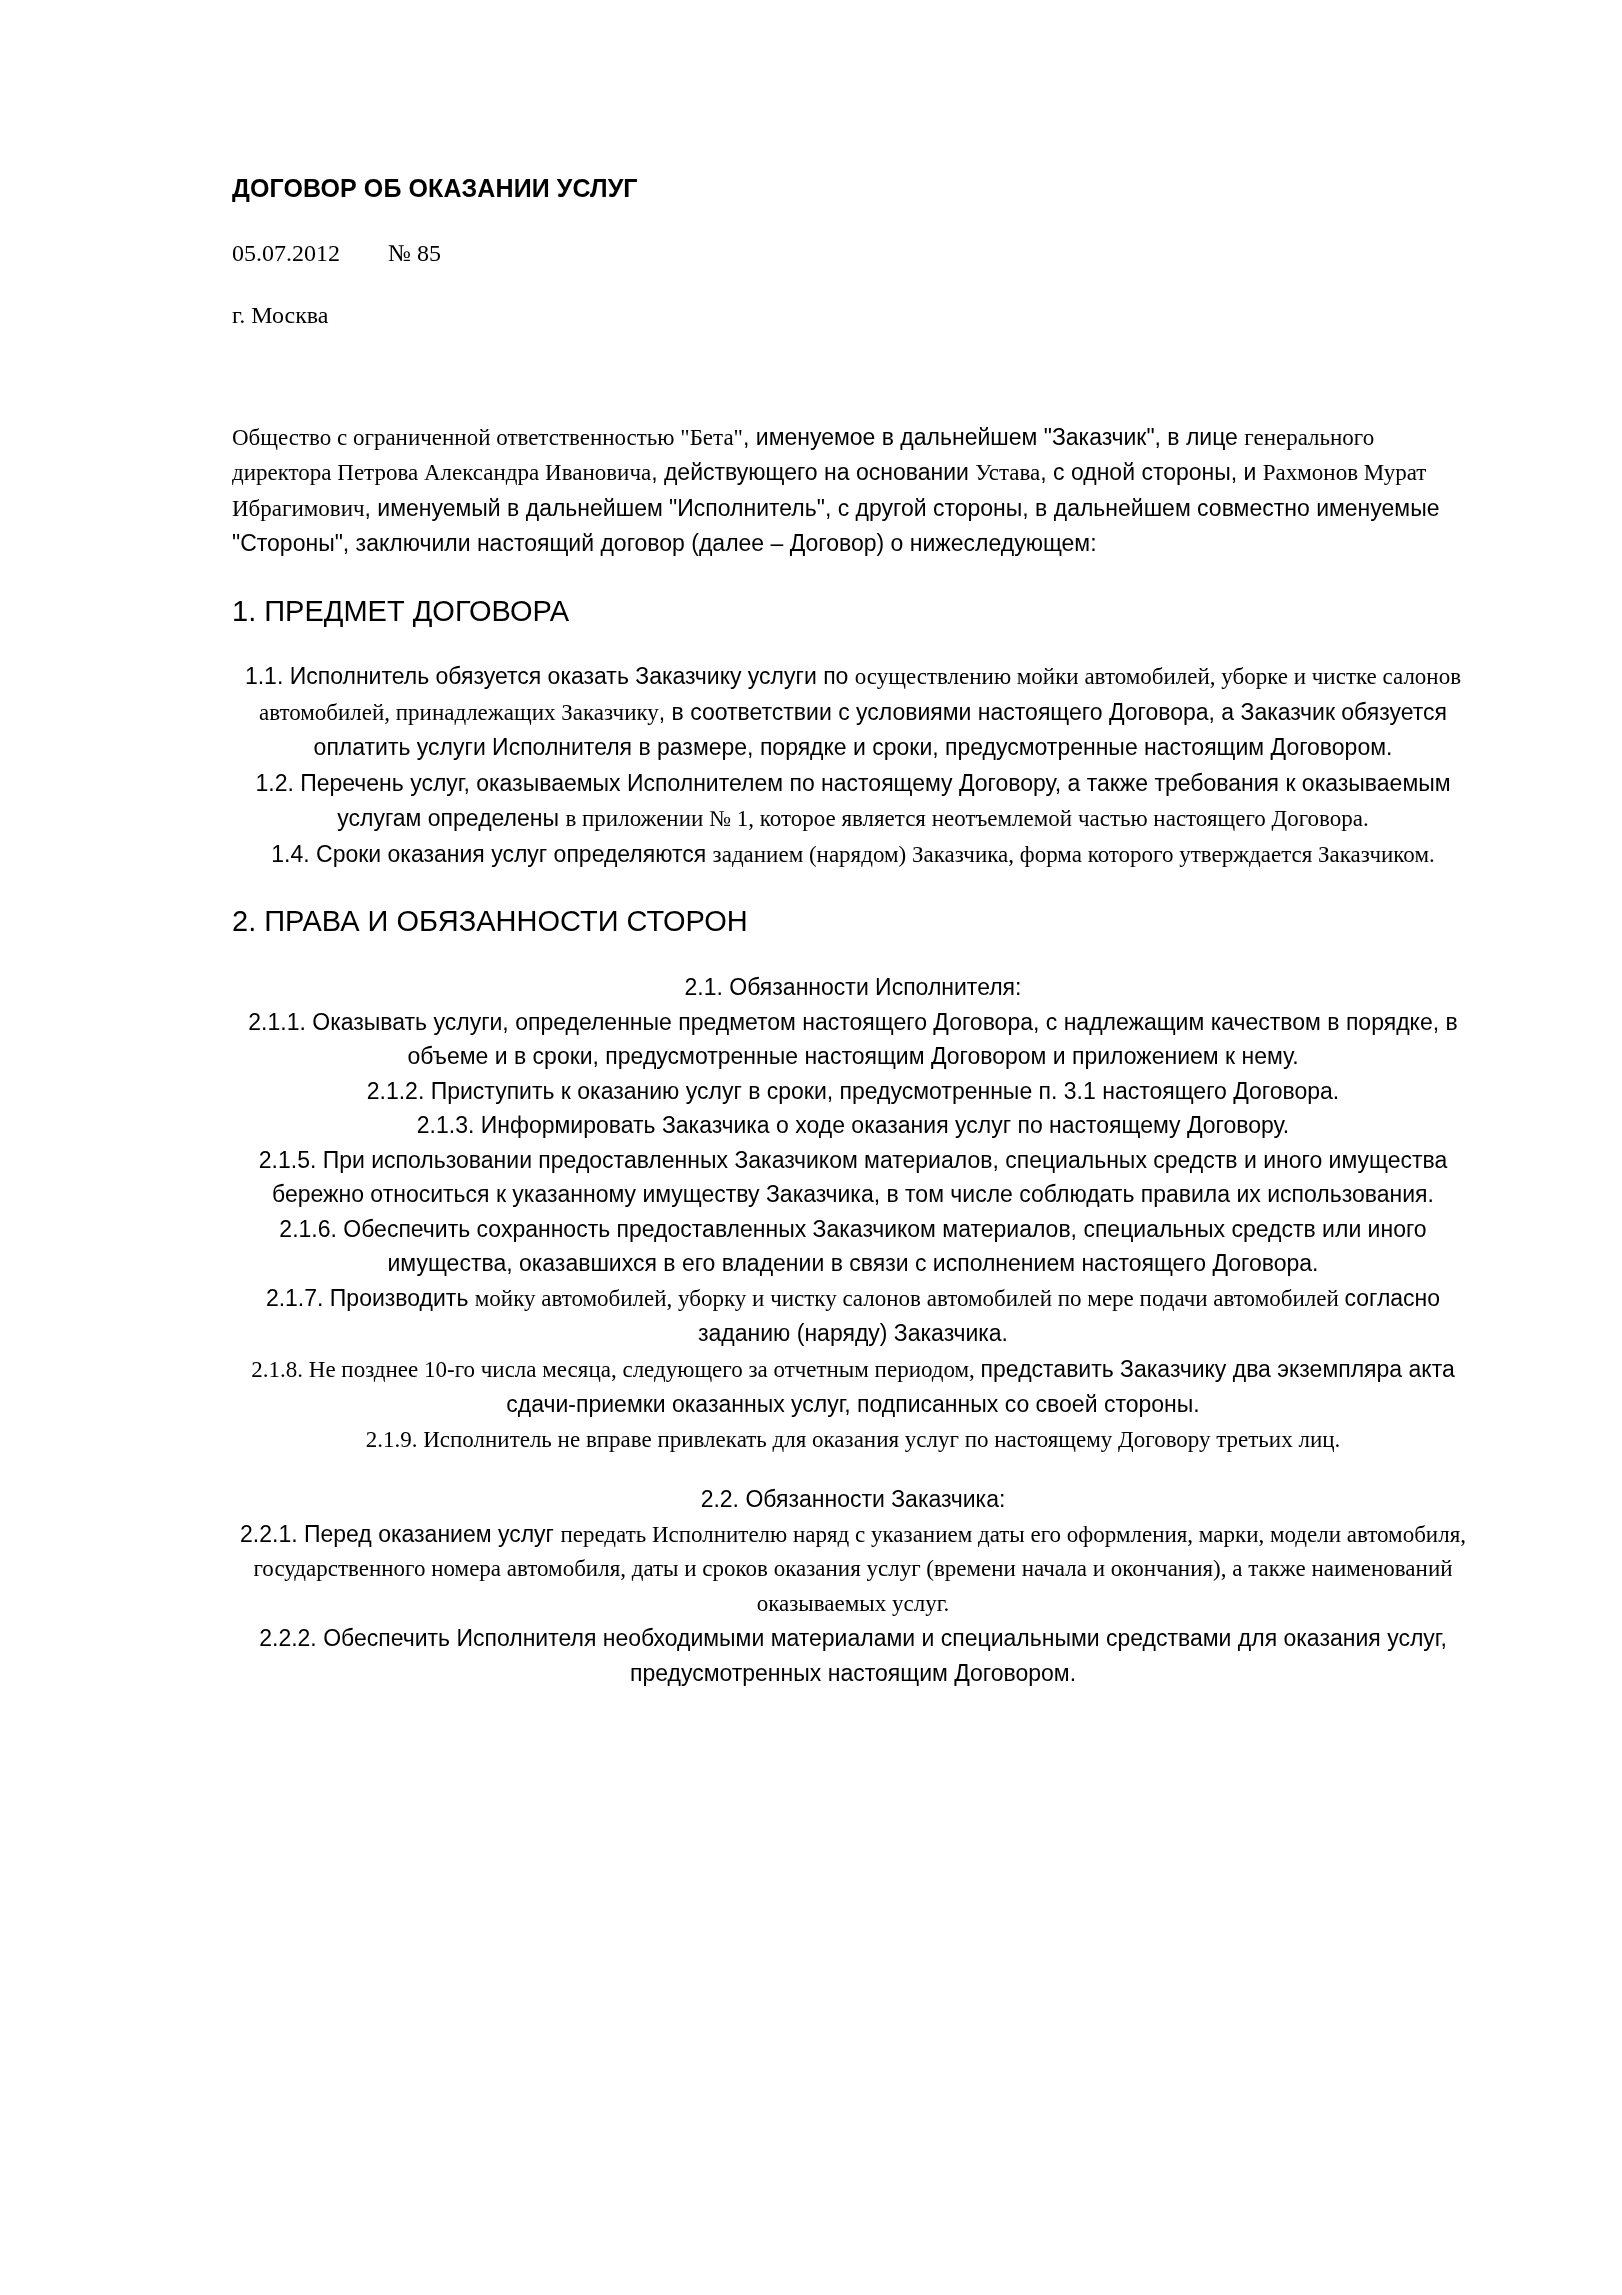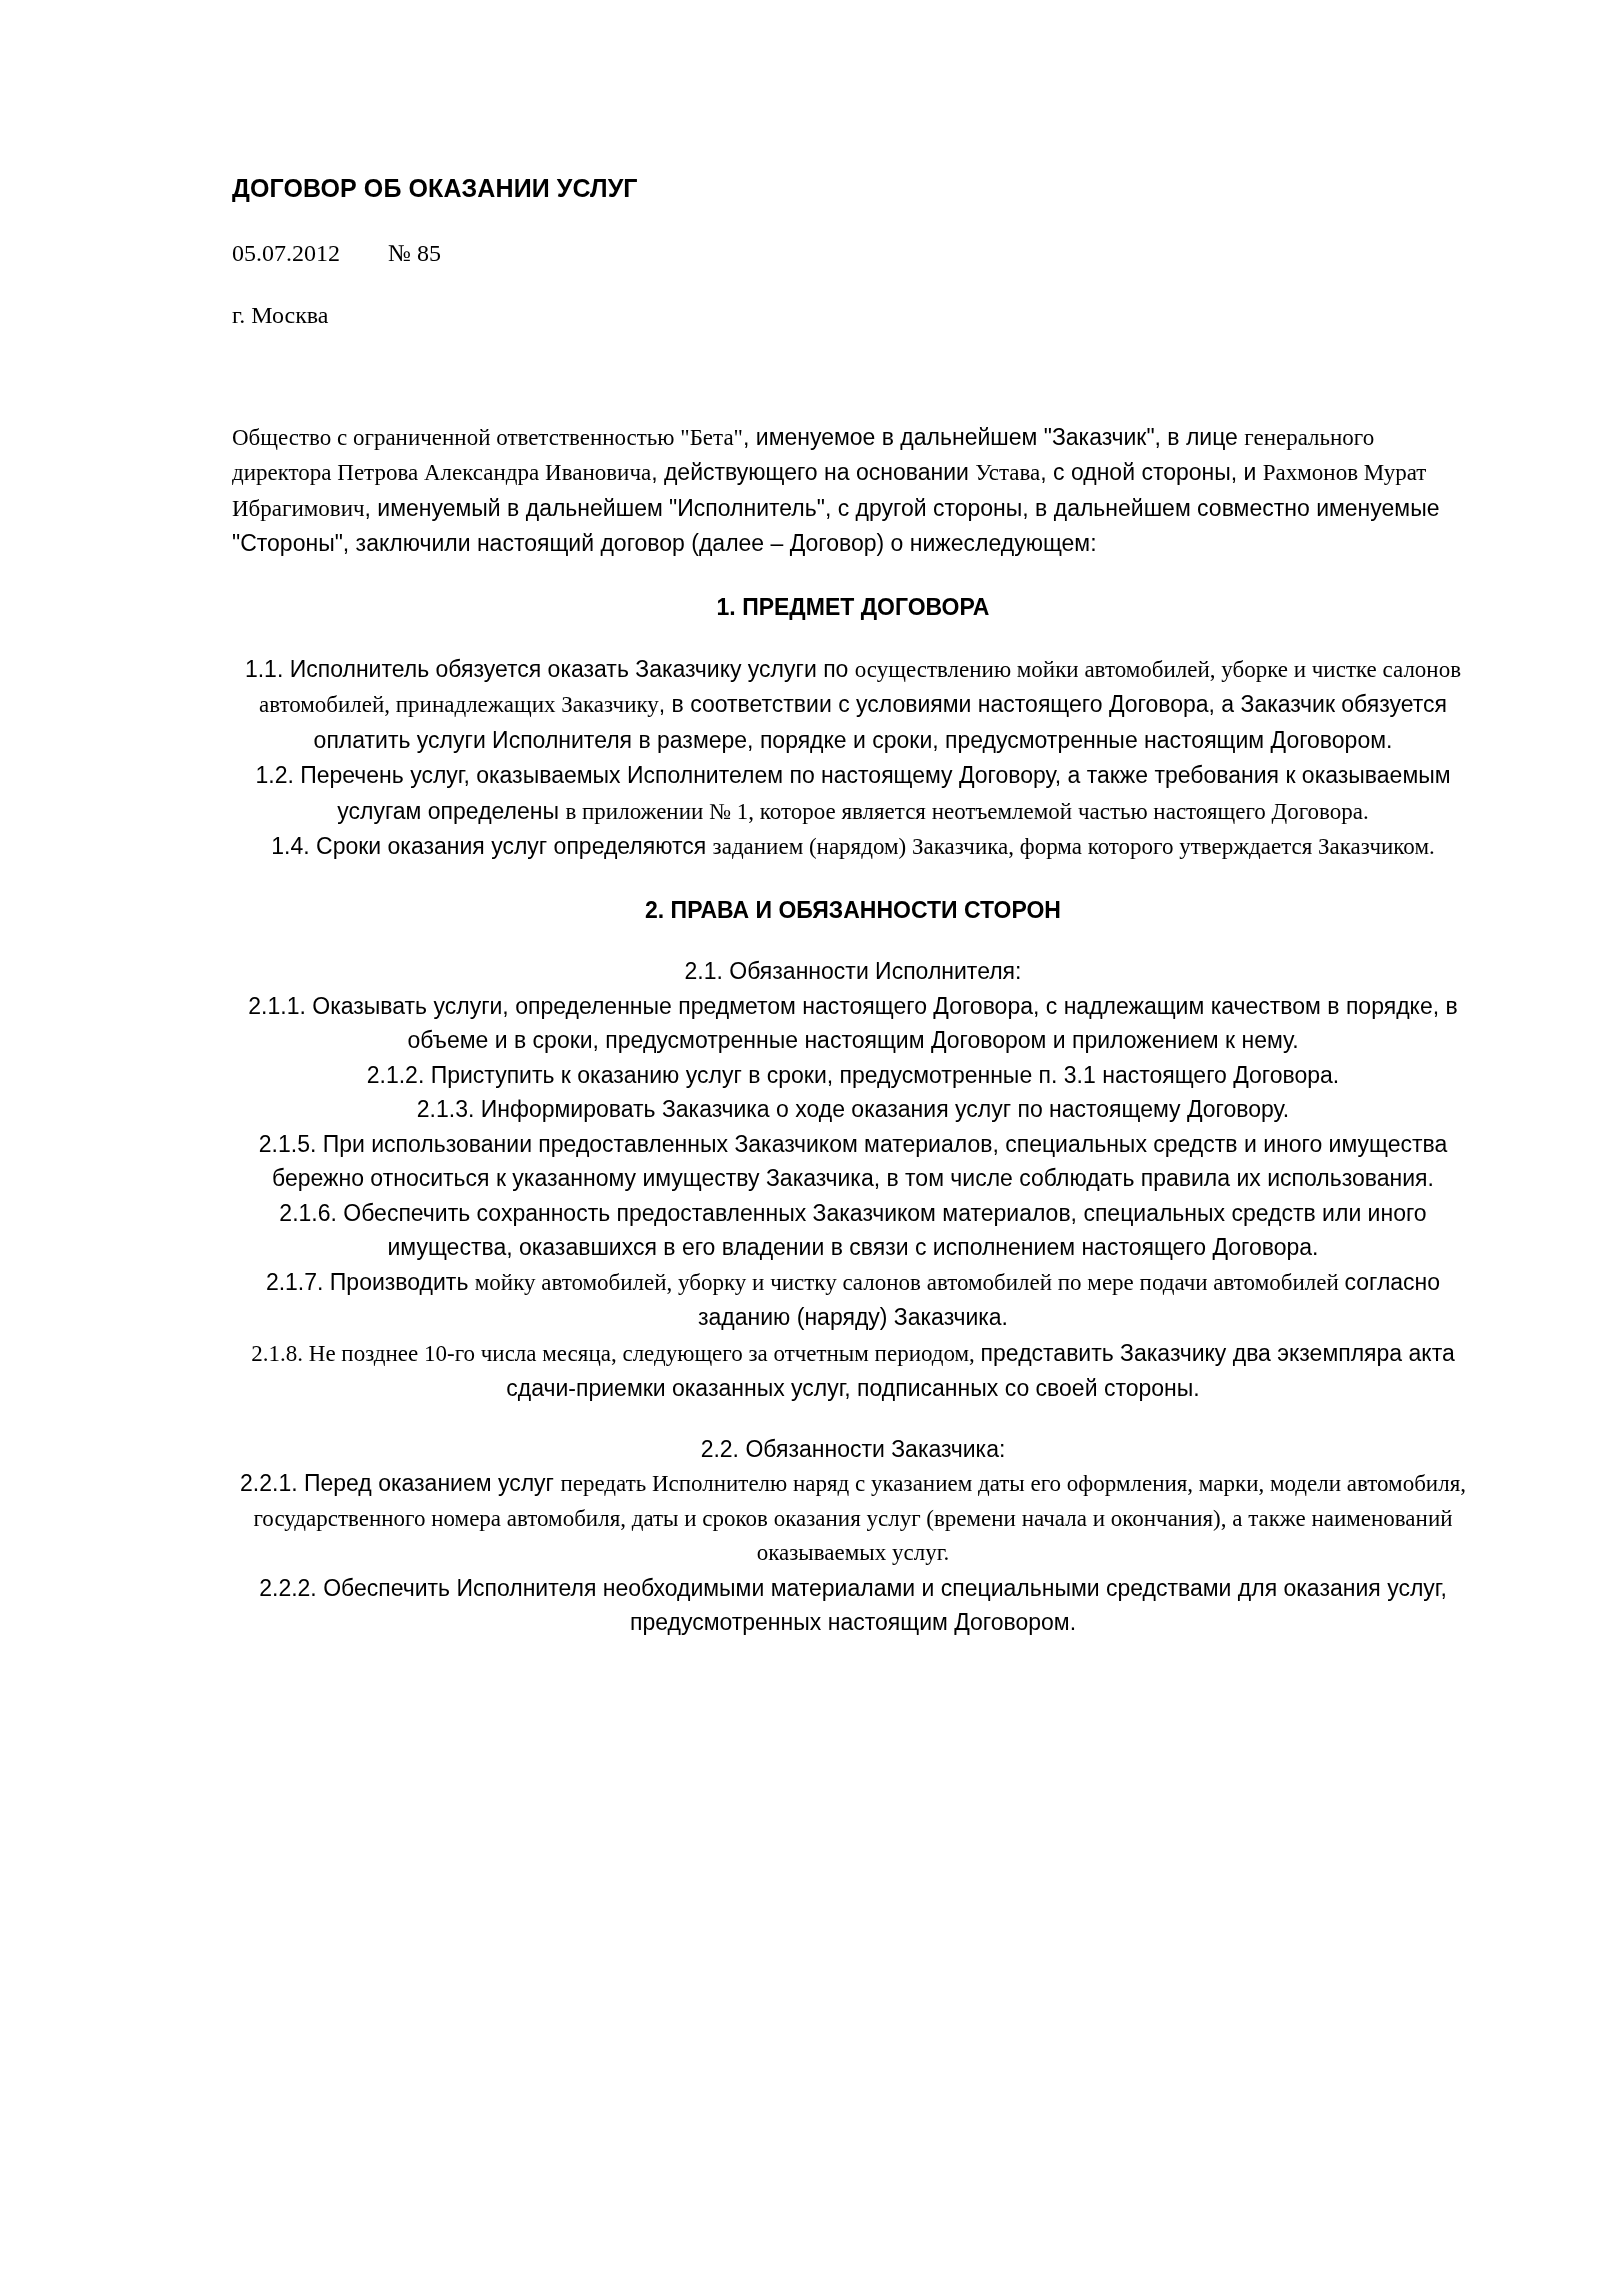--- a/index.html
+++ b/index.html
@@ -48,25 +48,24 @@
   .preamble {
     margin: 90px 0 0 0;
     font-size: 23px;
     line-height: 1.50;
     text-align: left;
   }
 
   
   .section-heading {
     font-family: "Liberation Sans", sans-serif;
-    font-size: 23px;
-    text-align: center;
+    font-size: 29px;
+    text-align: left;
     margin: 31px 0 29px 0;
     line-height: 1.3;
-    font-weight: bold;
   }
 
   
   .clause {
     font-size: 23px;
     line-height: 1.50;
     margin: 0;
     text-align: center;
   }
 
@@ -116,20 +115,21 @@
 
 
     <p class="clause sans">2.1.5. При использовании предоставленных Заказчиком материалов, специальных средств и иного имущества бережно относиться к указанному имуществу Заказчика, в том числе соблюдать правила их использования.</p>
 
     <p class="clause sans">2.1.6. Обеспечить сохранность предоставленных Заказчиком материалов, специальных средств или иного имущества, оказавшихся в его владении в связи с исполнением настоящего Договора.</p>
 
     <p class="clause"><span class="sans">2.1.7. Производить </span><span class="serif">мойку автомобилей, уборку и чистку салонов автомобилей по мере подачи автомобилей </span><span class="sans">согласно заданию (наряду) Заказчика.</span></p>
 
     <p class="clause"><span class="serif">2.1.8. Не позднее 10-го числа месяца, следующего за отчетным периодом, </span><span class="sans">представить Заказчику два экземпляра акта сдачи-приемки оказанных услуг, подписанных со своей стороны.</span></p>
 
+    <p class="clause serif">2.1.9. Исполнитель не вправе привлекать для оказания услуг по настоящему Договору третьих лиц.</p>
 
     <div class="gap-md"></div>
 
     <p class="clause sans">2.2. Обязанности Заказчика:</p>
 
     <p class="clause"><span class="sans">2.2.1. Перед оказанием услуг </span><span class="serif">передать Исполнителю наряд с указанием даты его оформления, марки, модели автомобиля, государственного номера автомобиля, даты и сроков оказания услуг (времени начала и окончания), а также наименований оказываемых услуг.</span></p>
 
     <p class="clause sans">2.2.2. Обеспечить Исполнителя необходимыми материалами и специальными средствами для оказания услуг, предусмотренных настоящим Договором.</p>
 
   </div>

